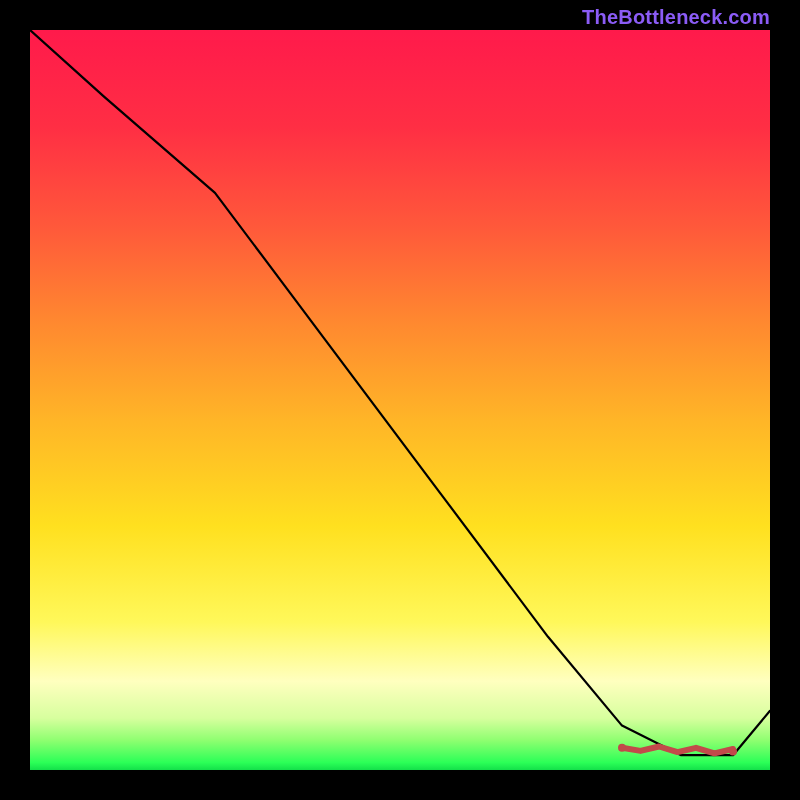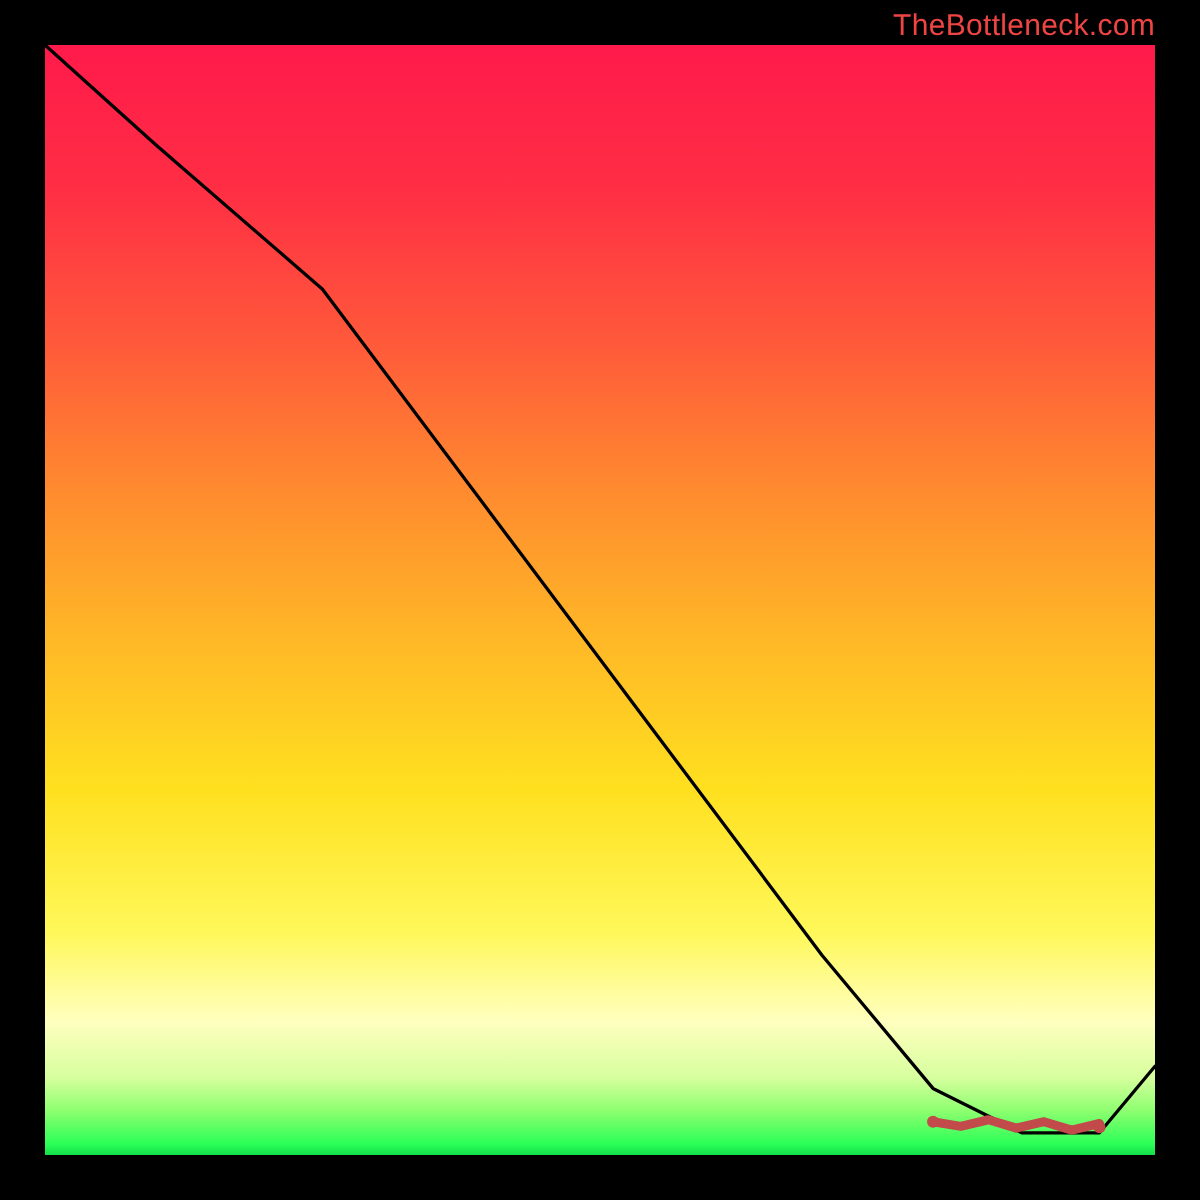--- a/index.html
+++ b/index.html
@@ -37,23 +37,23 @@
       #d7ff9e 93%,
       #8eff70 96%,
       #2bff57 99%,
       #13e04a 100%
     );
   }
   .attribution {
     position: absolute;
     top: 6px;
     right: 30px;
-    color: #ef4444;
+    color: #8b5cf6;
     font-size: 20px;
-    font-weight: 400;
+    font-weight: 700;
     letter-spacing: 0.2px;
   }
   svg.overlay {
     position: absolute;
     left: 30px;
     top: 30px;
     width: 740px;
     height: 740px;
     pointer-events: none;
   }

